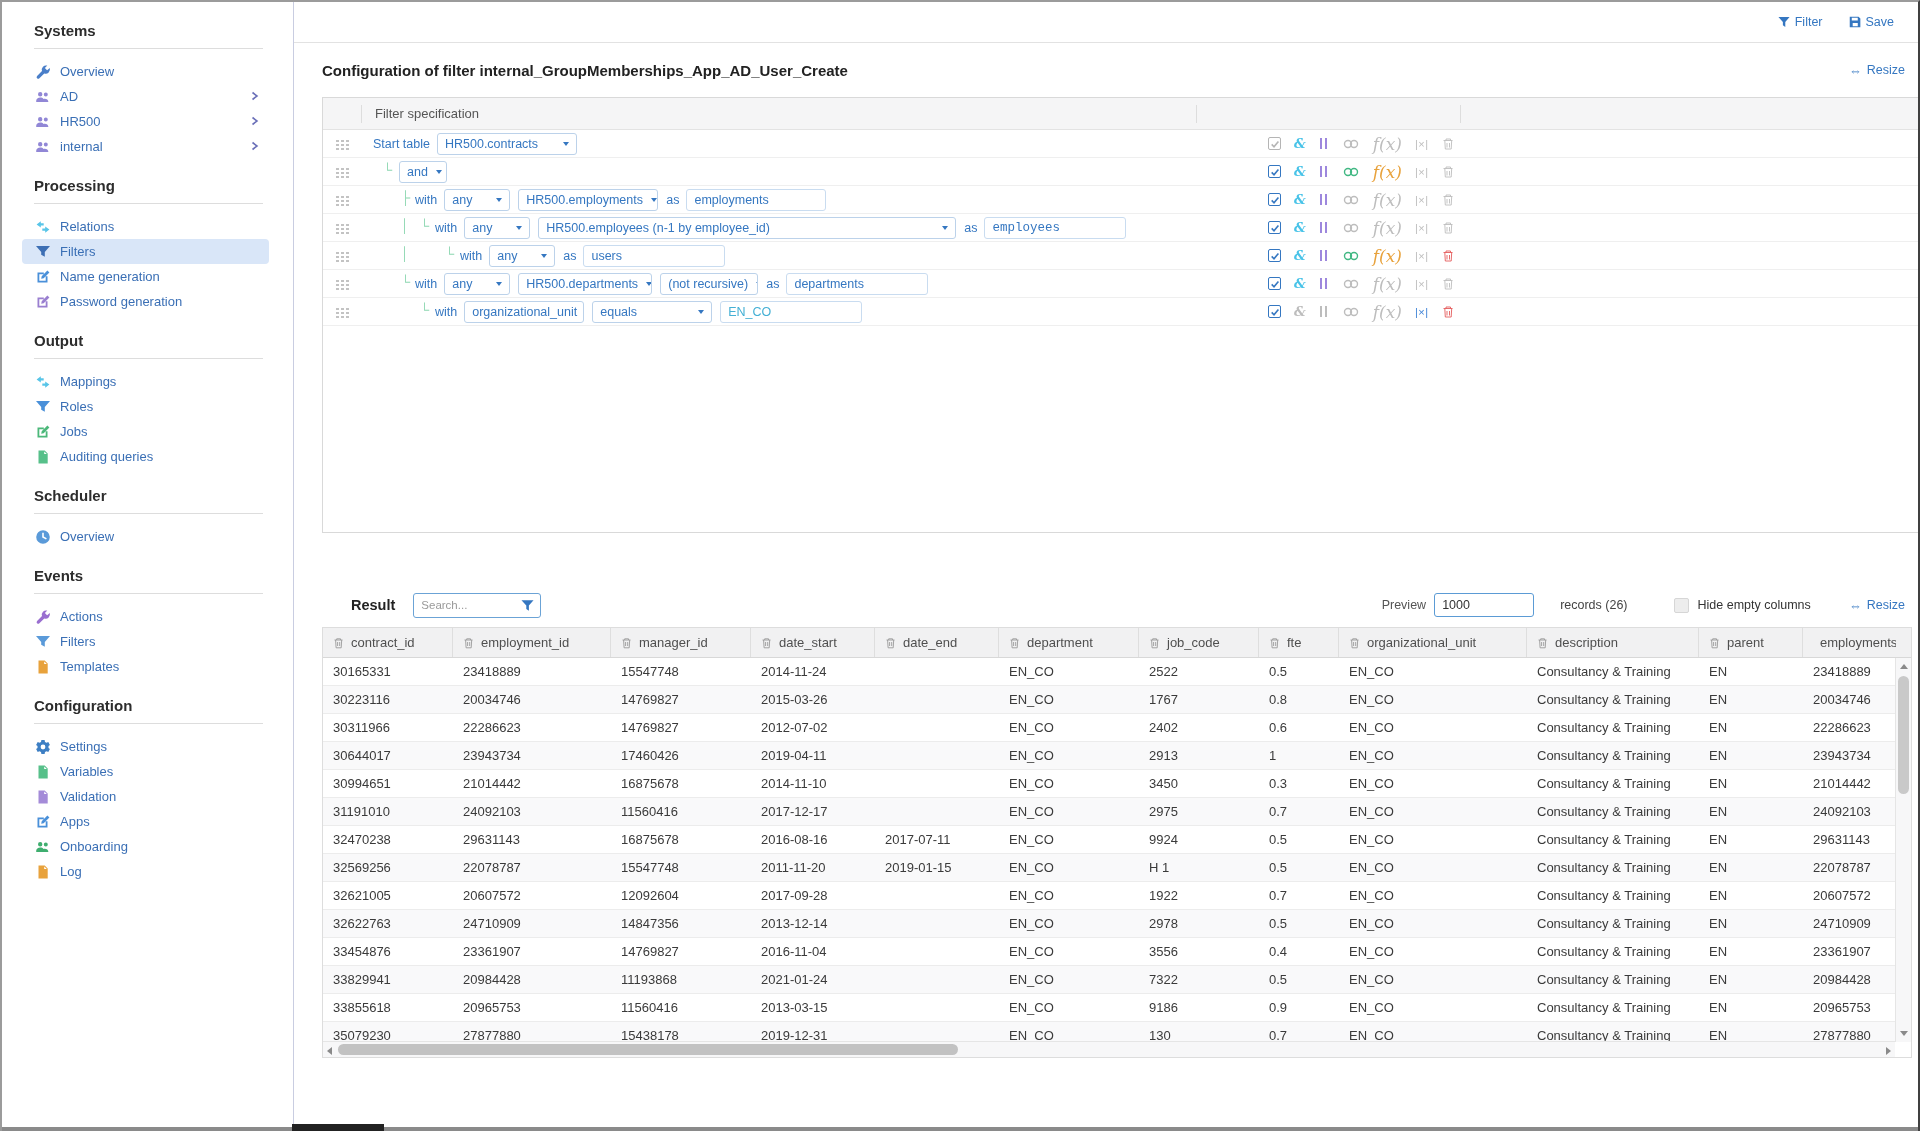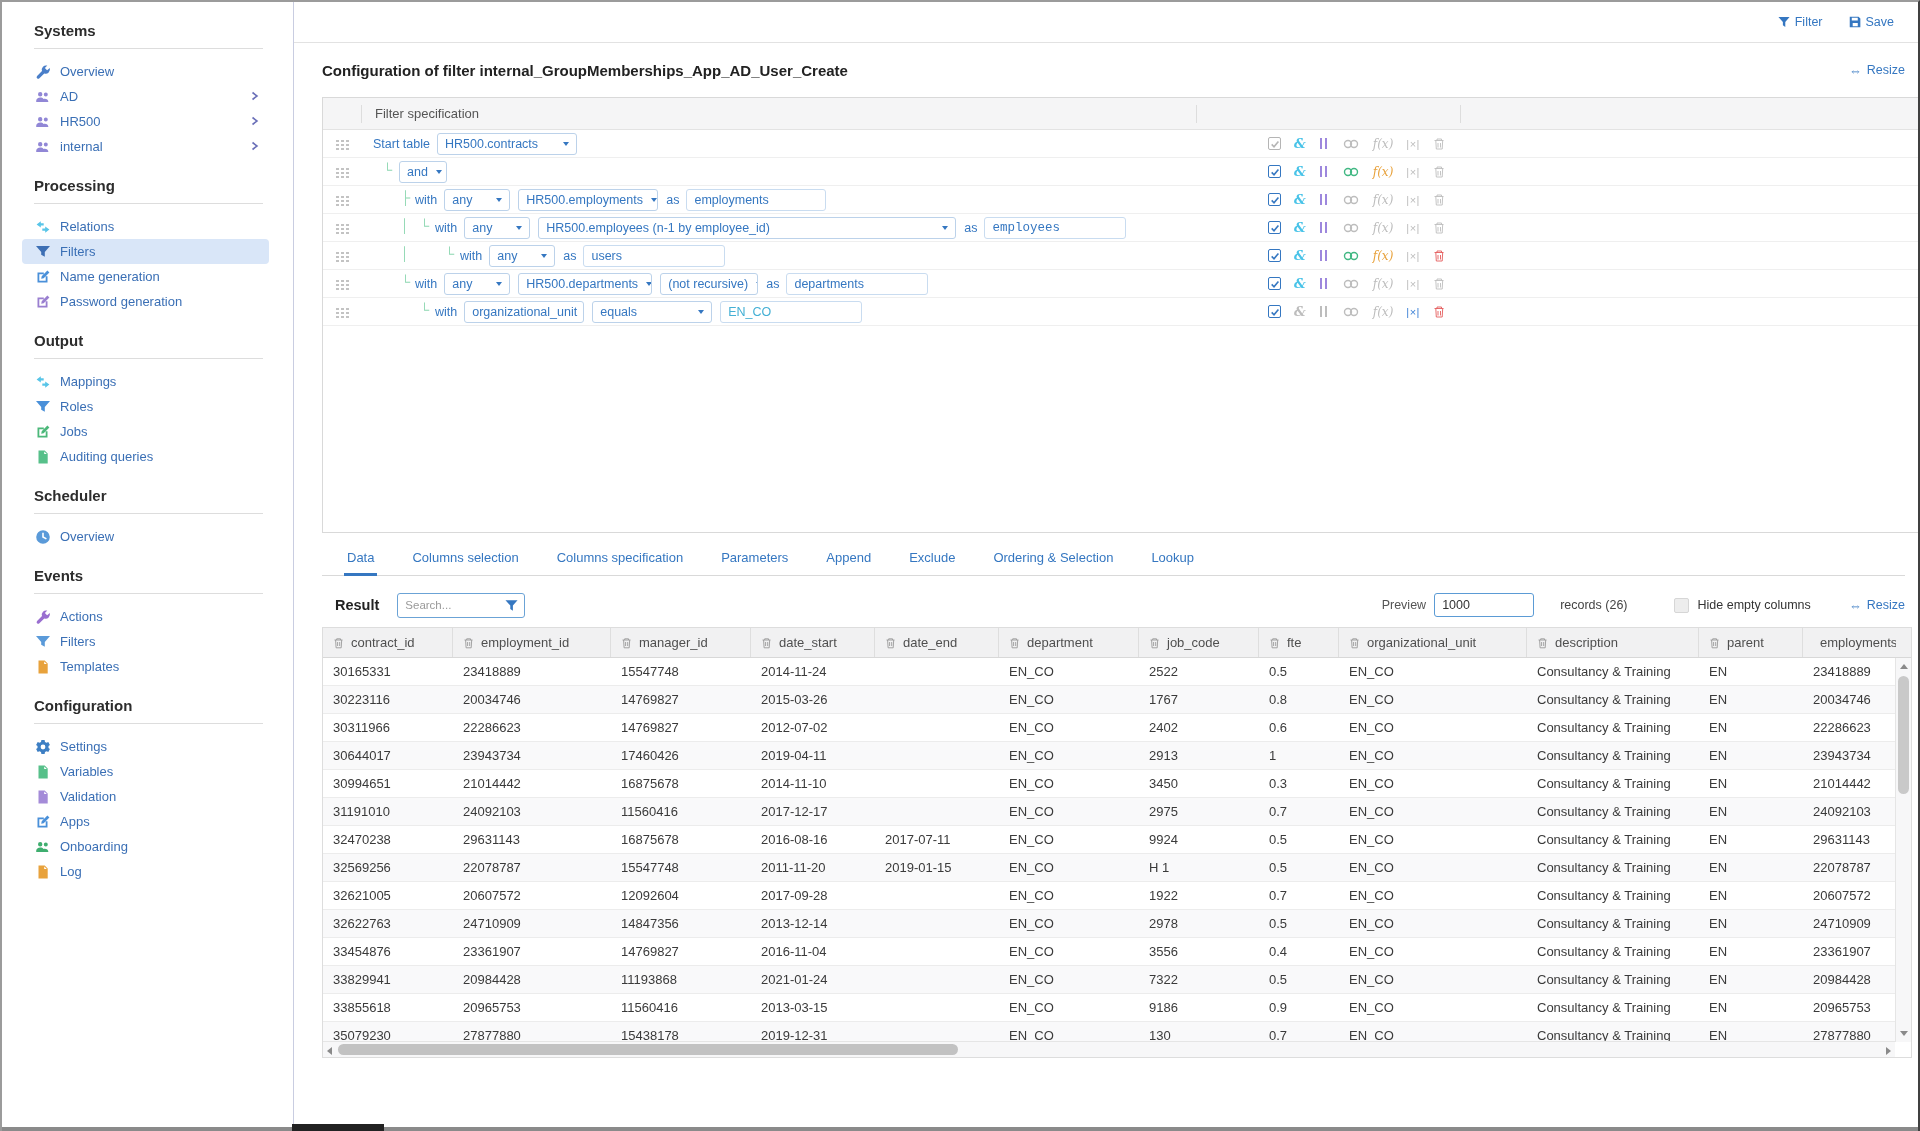--- a/index.html
+++ b/index.html
@@ -52,33 +52,33 @@
   .f-input { display:inline-flex; align-items:center; height:22px; border:1px solid #c9dcf0;
              border-radius:3px; padding:0 7px; color:#3577c1; background:#fff; margin-right:8px; }
   .f-input.accent { color:#44b0d5; }
   .f-icons { position:absolute; left:945px; top:0; height:100%; display:flex; align-items:center; gap:13px; }
   .f-ic { display:inline-flex; align-items:center; justify-content:center; cursor:pointer; }
   .f-check { width:13px; height:13px; border:1.5px solid #3577c1; border-radius:2px; color:#3577c1;
              display:flex; align-items:center; justify-content:center; background:#fff; }
   .f-check.muted { border-color:#b5b5b5; color:#b5b5b5; }
   .f-amp { font-family:"DejaVu Serif", serif; font-style:italic; font-size:13px; font-weight:700; }
   .f-bars i { display:inline-block; width:2px; height:11px; background:currentColor; margin:0 1.5px; }
-  .f-fx { font-family:"DejaVu Serif", serif; font-style:italic; font-size:12px; }
+  .f-fx { font-family:"DejaVu Serif", serif; font-style:italic; font-size:17px; }
   .f-xbar { font-size:11px; letter-spacing:0.5px; }
   .c-gray { color:#bdbdbd; } .c-cyan { color:#49c3e8; } .c-purple { color:#9d87dd; }
   .c-green { color:#41b883; } .c-orange { color:#e8a23c; } .c-blue { color:#3f83d6; } .c-red { color:#e45b5b; }
 
   
   #tabs { position:absolute; top:540px; left:28px; right:13px; height:34px; border-bottom:1px solid #d9d9d9;
           display:flex; gap:32px; padding-left:22px; }
   .tab { color:#3577c1; font-size:13px; padding:8px 3px 0 3px; cursor:pointer; height:34px; }
   .tab.active { border-bottom:3px solid #3577c1; font-weight:400; }
 
   
-  #result-bar { position:absolute; top:585px; left:28px; right:13px; height:36px;
+  #result-bar { position:absolute; top:585px; left:44px; right:13px; height:36px;
                 display:flex; align-items:center; padding-left:13px; }
   #result-title { font-size:14.5px; font-weight:700; color:#222; margin-right:18px; }
   #search-box { width:128px; height:25px; border:1px solid #6ba3d6; border-radius:3px; position:relative;
                 display:flex; align-items:center; background:#fff; }
   #search-input { border:none; outline:none; width:100px; font-size:11.5px; color:#444; padding-left:7px;
                   font-family:"Liberation Sans", sans-serif; background:transparent; }
   #search-input::placeholder { color:#9a9a9a; }
   #search-funnel { position:absolute; right:6px; top:5px; }
   .spacer { flex:1; }
   #preview-label { color:#555; font-size:12.5px; margin-right:8px; }
@@ -641,30 +641,20 @@
               <span class="f-ic c-red">
                 <svg width="12" height="13" viewBox="0 0 12 13">
                   <path d="M1.5 3.5h9M4 3.5V2h4.5v1.5M2.8 3.5l.5 8.5h5.9l.5-8.5M5 6v4.5M7.5 6v4.5" stroke="currentColor" stroke-width="0.9" fill="none"></path>
                 </svg>
               </span>
             </div>
           </div>
         </div>
     </div>
 
-    <div id="tabs">
-        <div class="tab active">Data</div>
-        <div class="tab">Columns selection</div>
-        <div class="tab">Columns specification</div>
-        <div class="tab">Parameters</div>
-        <div class="tab">Append</div>
-        <div class="tab">Exclude</div>
-        <div class="tab">Ordering &amp; Selection</div>
-        <div class="tab">Lookup</div>
-      </div>
 
     <div id="result-bar">
       <span id="result-title">Result</span>
       <div id="search-box">
         <input id="search-input" type="text" placeholder="Search..." style="">
         <svg id="search-funnel" width="13" height="13" viewBox="0 0 14 13">
             <path d="M0.5 0.8h13l-5 5.8v5.6L5.7 10.4V6.6z" fill="#3577c1"></path>
           </svg>
       </div>
       <div class="spacer"></div>

